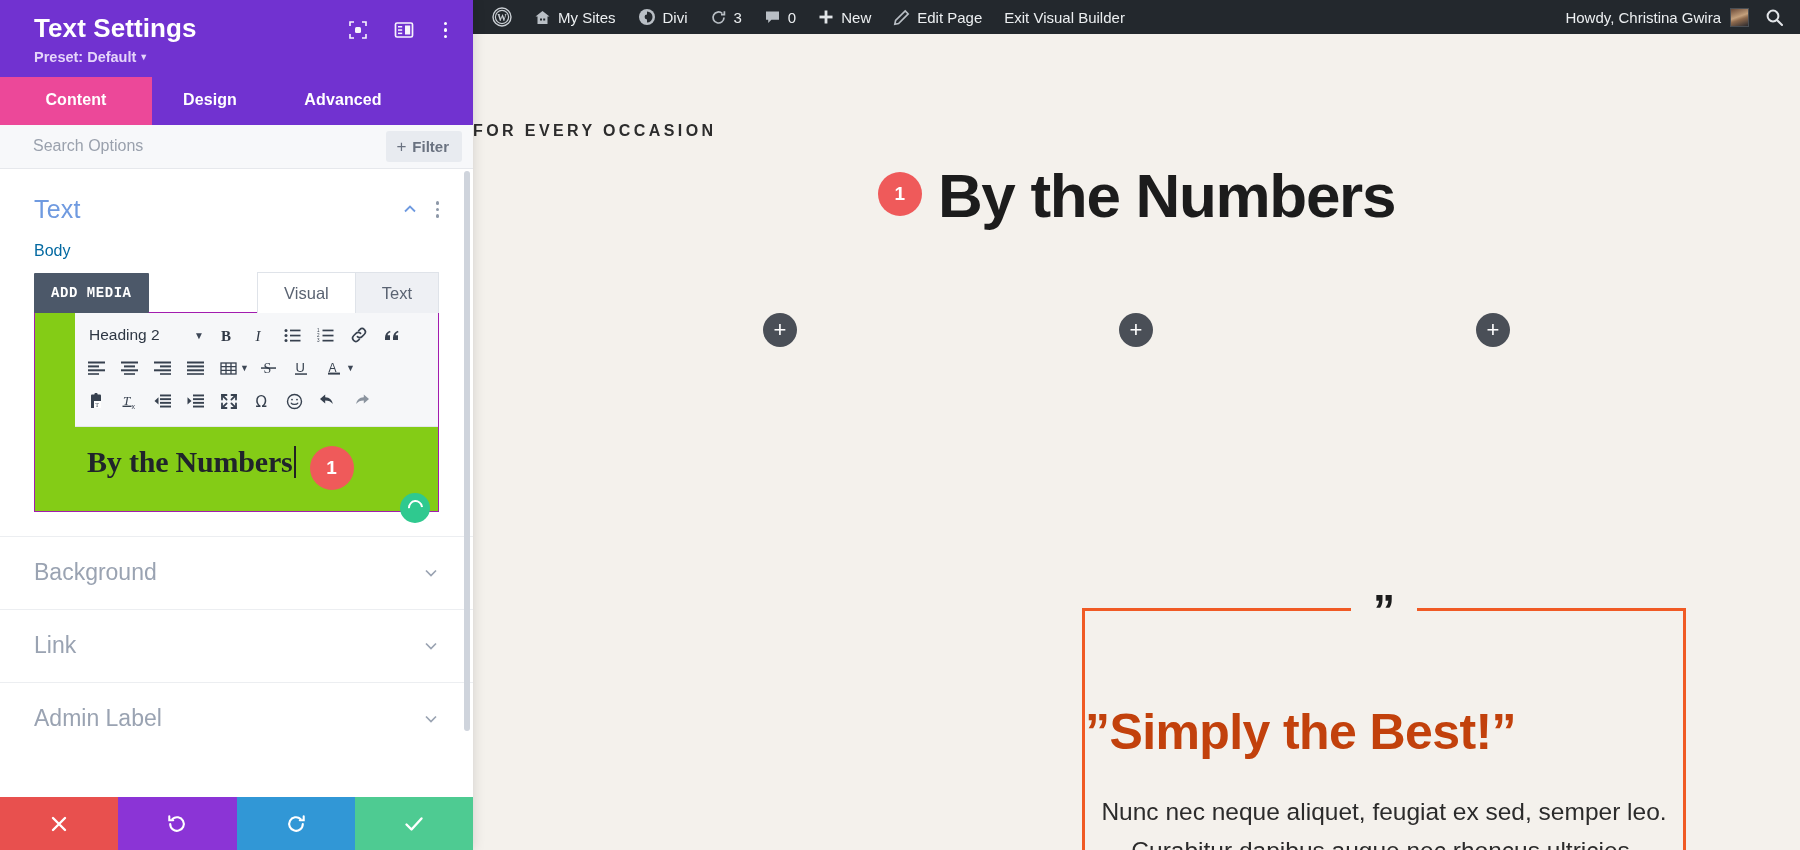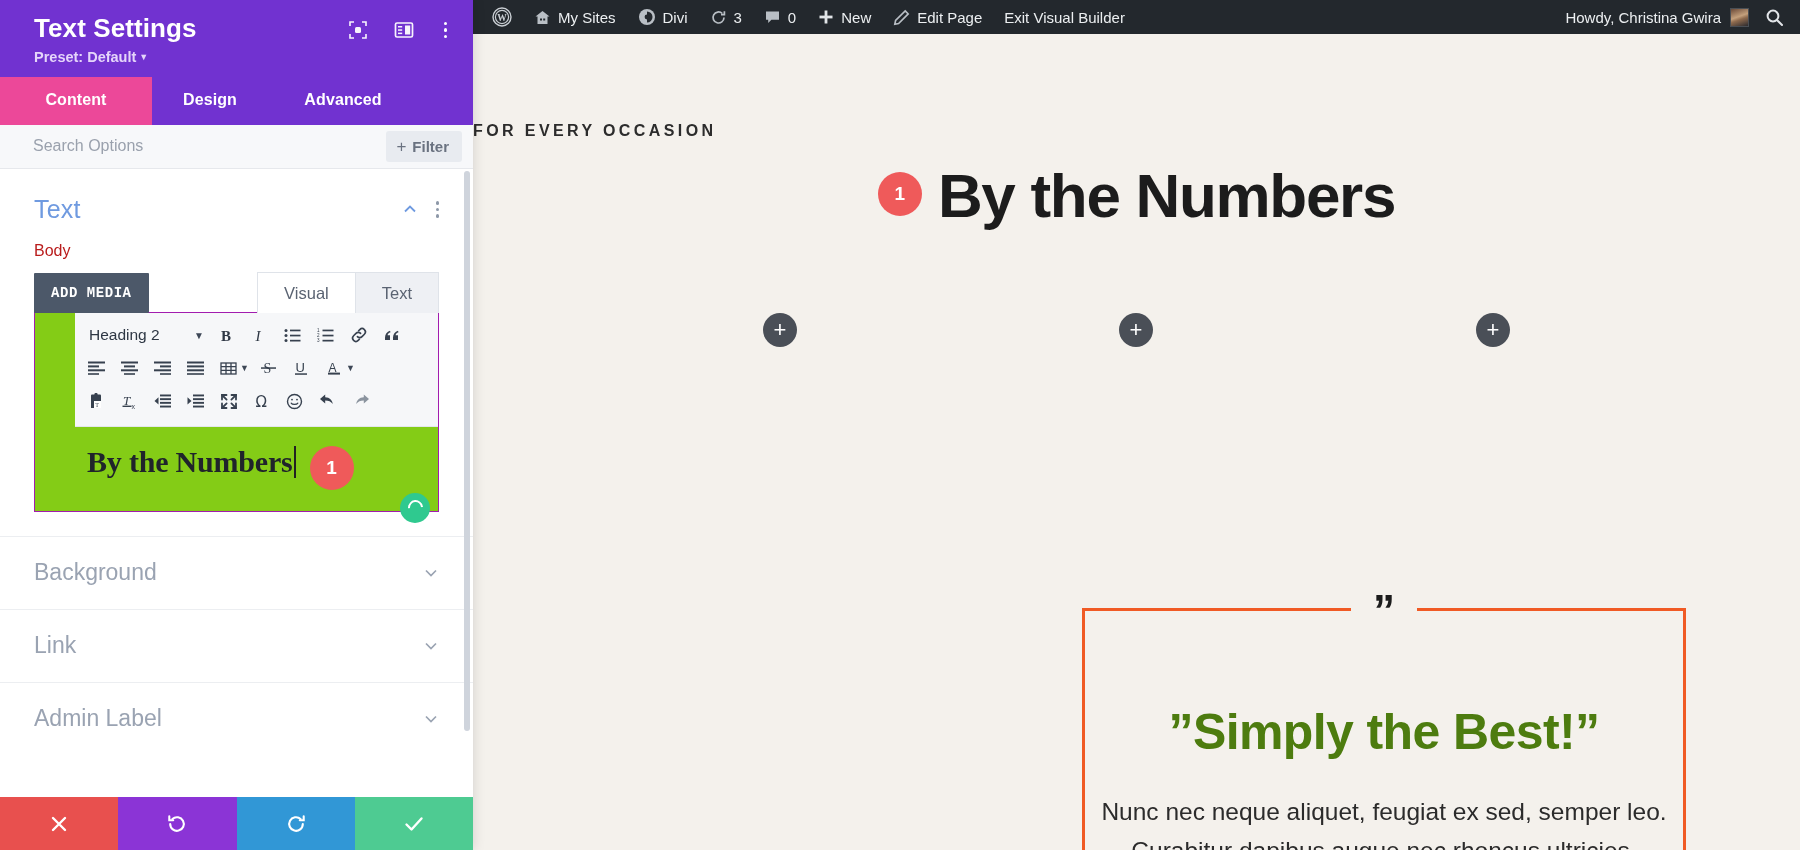--- a/index.html
+++ b/index.html
@@ -78,21 +78,21 @@
   .section-head {
     display: flex; align-items: center;
     padding: 26px 34px 0 34px;
   }
   .section-title { font-size: 25px; color: #6f9ae0; font-weight: 400; letter-spacing: .2px; }
   .section-head .sh-icons { margin-left: auto; display: flex; align-items: center; gap: 18px; }
   .chev-up { width: 16px; height: 16px; cursor: pointer; }
   .vdots { display: flex; flex-direction: column; gap: 3px; align-items: center; cursor: pointer; }
   .vdots i { width: 3.5px; height: 3.5px; background: #8d98a8; border-radius: 50%; display: block; }
 
-  .field-label { font-size: 16px; color: #b91c1c; padding: 18px 19px 0 34px; font-weight: 400; }
+  .field-label { font-size: 16px; color: #0369a1; padding: 18px 19px 0 34px; font-weight: 400; }
 
   .editor-wrap { margin: 12px 34px 0 34px; position: relative; }
   .ed-top { display: flex; align-items: flex-end; }
   .addmedia {
     background: #4c5869; color: #fff;
     font-size: 14px; font-weight: 700; letter-spacing: .55px;
     padding: 12px 17px; border-radius: 1px; border: none; cursor: pointer;
     font-family: Liberation Mono, monospace;
   }
   .ed-tabs { margin-left: auto; display: flex; align-items: flex-end; }
@@ -226,22 +226,22 @@
     position: absolute; left: 609px; right: 114px; top: 486px; bottom: -40px;
     border: 3px solid #f05a24;
   }
   .quote-mark {
     position: absolute; top: -22px; left: 50%; transform: translateX(-50%);
     background: #f4f1ec; padding: 0 22px;
     font-size: 44px; font-weight: 700; color: #1c1c1c; line-height: 1;
     font-family: "Liberation Sans", sans-serif;
   }
   .quote-title {
-    text-align: center; margin-top: 92px;
-    font-size: 50px; font-weight: 800; color: #4d7c0f; letter-spacing: -.6px;
+    text-align: left; margin-top: 92px;
+    font-size: 50px; font-weight: 800; color: #c2410c; letter-spacing: -.6px;
   }
   .quote-body {
     margin: 32px auto 0 auto; max-width: 830px; text-align: center;
     font-size: 24.5px; line-height: 1.58; color: #2b2b2b;
   }
 </style>
 </head>
 <body>
 
 <div class="app">

